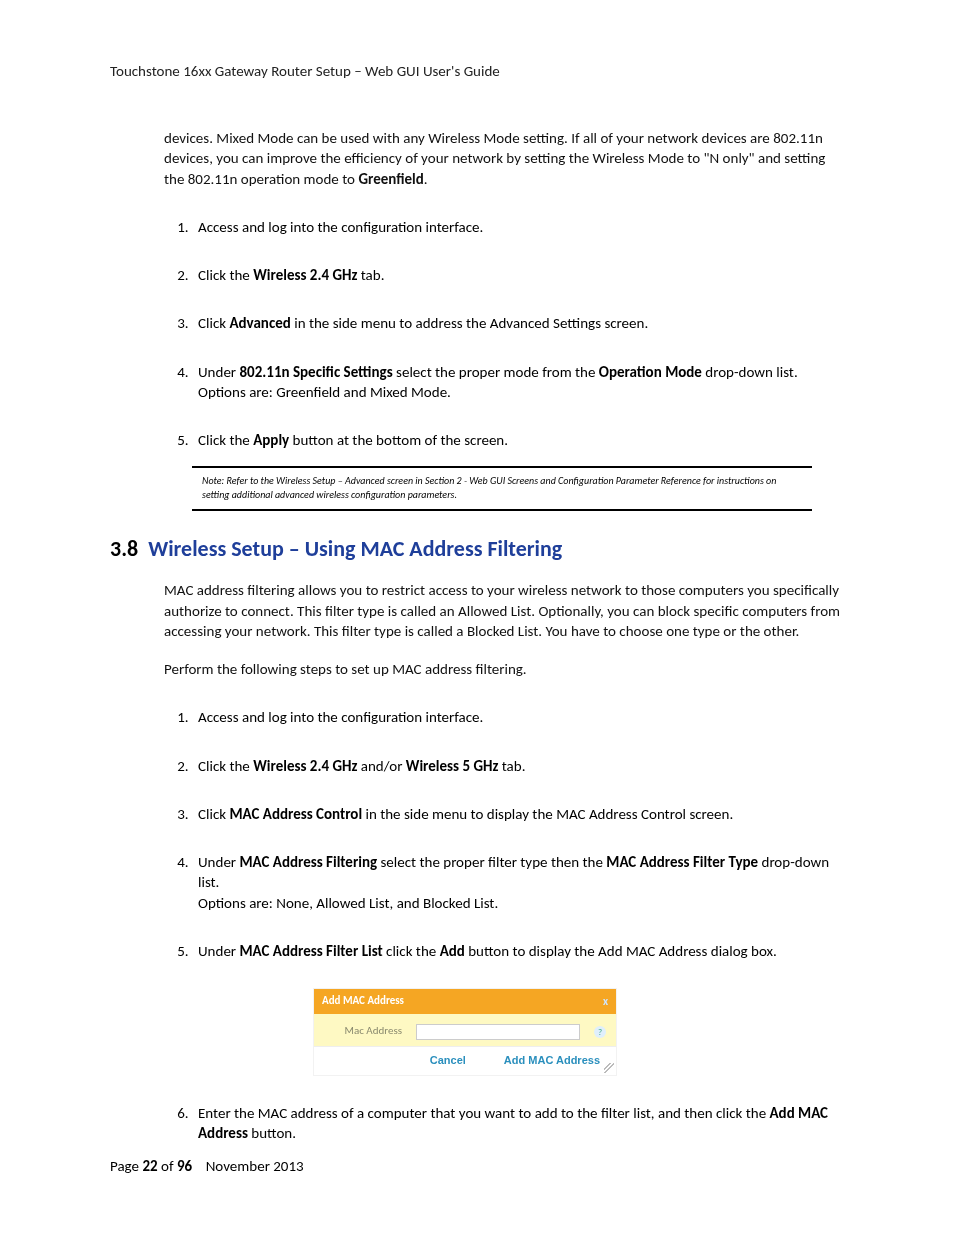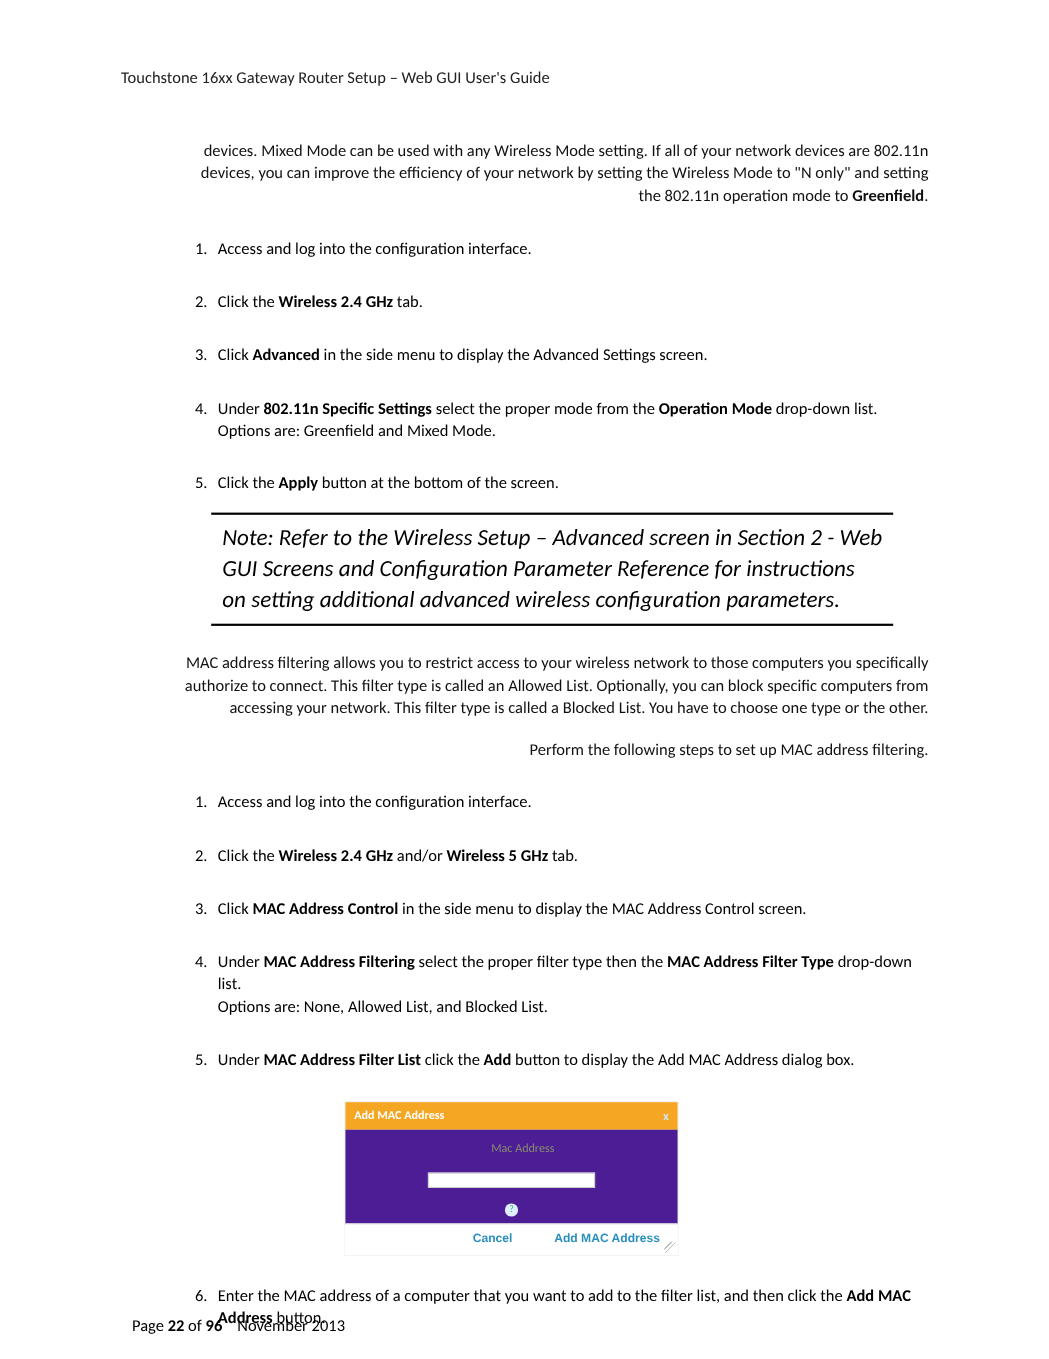--- a/index.html
+++ b/index.html
@@ -17,21 +17,20 @@
   }
   .running-header {
     font-size: 15px;
     color: #222;
     margin-bottom: 48px;
   }
   .body-text {
     font-size: 15px;
     line-height: 1.35;
     color: #111;
-    text-align: right;
   }
   .indent {
     margin-left: 54px;
   }
   .para {
     margin-bottom: 18px;
   }
   ol.steps {
     margin: 0 0 16px 54px;
     padding-left: 28px;
@@ -42,21 +41,21 @@
     margin-bottom: 8px;
     line-height: 1.35;
     margin-top: 28px;
   }
   .note-box {
     margin: 6px 0 24px 82px;
     border-top: 2px solid #000;
     border-bottom: 2px solid #000;
     padding: 6px 10px 8px 10px;
     font-style: italic;
-    font-size: 21px;
+    font-size: 10px;
     line-height: 1.35;
     width: 600px;
   }
   .h2 {
     font-size: 22px;
     font-weight: bold;
     color: #1f3f9a;
     margin: 20px 0 18px 0;
   }
   .h2 .num {
@@ -82,27 +81,26 @@
     justify-content: space-between;
     align-items: center;
   }
   .dialog-close {
     color: #cfe6ff;
     font-weight: bold;
     font-size: 11px;
     line-height: 1;
   }
   .dialog-body {
-    background: #4c1d95;
+    background: #fef9c3;
     padding: 10px 10px 6px 10px;
     display: flex;
     align-items: center;
     gap: 14px;
     border-bottom: 1px solid #eee;
-    flex-direction: column;
   }
   .dialog-label {
     color: #8a8a6f;
     font-size: 11px;
     width: 78px;
     text-align: right;
   }
   .dialog-input {
     flex: 1;
     height: 16px;
@@ -138,21 +136,21 @@
   .resize-grip {
     position: absolute;
     right: 2px; bottom: 2px;
     width: 10px; height: 10px;
     background:
       linear-gradient(135deg, transparent 0 4px, #bbb 4px 5px, transparent 5px 7px, #bbb 7px 8px, transparent 8px);
   }
 
   .footer {
     position: absolute;
-    left: 120px;
+    left: 110px;
     bottom: 60px;
     font-size: 15px;
   }
 </style>
 </head>
 <body>
 
 <div class="page">
 
   <div class="running-header">Touchstone 16xx Gateway Router Setup – Web GUI User's Guide</div>
@@ -161,33 +159,36 @@
     <span>devices.  Mixed Mode can be used with any Wireless Mode setting.  If all of your network devices are 802.11n devices, you can improve the efficiency of your network by setting the Wireless Mode to "N only" and setting the 802.11n operation mode to </span><b>Greenfield</b><span>.</span>
   </div>
 
 
   <ol class="steps">
     <li>Access and log into the configuration interface.</li>
     <li>
       <span>Click the </span><b>Wireless 2.4 GHz</b><span> tab.</span>
     </li>
     <li>
-      <span>Click </span><b>Advanced</b><span> in the side menu to display the Advanced Settings screen.</span>
+      <span>Click </span><b>Advanced</b><span> in the side menu to address the Advanced Settings screen.</span>
     </li>
     <li>
       <span>Under </span><b>802.11n Specific Settings</b><span> select the proper mode from the </span><b>Operation Mode</b><span> drop-down list.</span><br>
       <span>Options are:  Greenfield and Mixed Mode.</span>
     </li>
     <li>
       <span>Click the </span><b>Apply</b><span> button at the bottom of the screen.</span>
     </li>
   </ol>
 
   <div class="note-box">Note:  Refer to the Wireless Setup – Advanced screen in Section 2 - Web GUI Screens and Configuration Parameter Reference for  instructions on setting additional advanced wireless configuration parameters.</div>
 
+  <div class="h2">
+    <span class="num">3.8</span><span>Wireless Setup – Using MAC Address Filtering</span>
+  </div>
 
   <div class="body-text indent para">MAC address filtering allows you to restrict access to your wireless network to those computers you specifically authorize to connect.  This filter type is called an Allowed List.  Optionally, you can block specific computers from accessing your network.  This filter type is called a Blocked List.  You have to choose one type or the other.</div>
   <div class="body-text indent para">Perform the following steps to set up MAC address filtering.</div>
 
   <ol class="steps">
     <li>Access and log into the configuration interface.</li>
     <li>
       <span>Click the </span><b>Wireless 2.4 GHz</b><span> and/or </span><b>Wireless 5 GHz</b><span> tab.</span>
     </li>
     <li>

